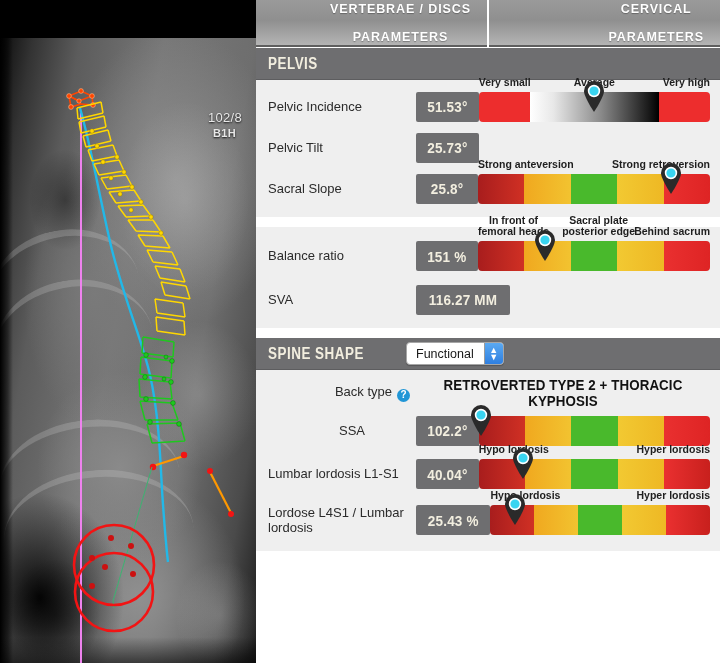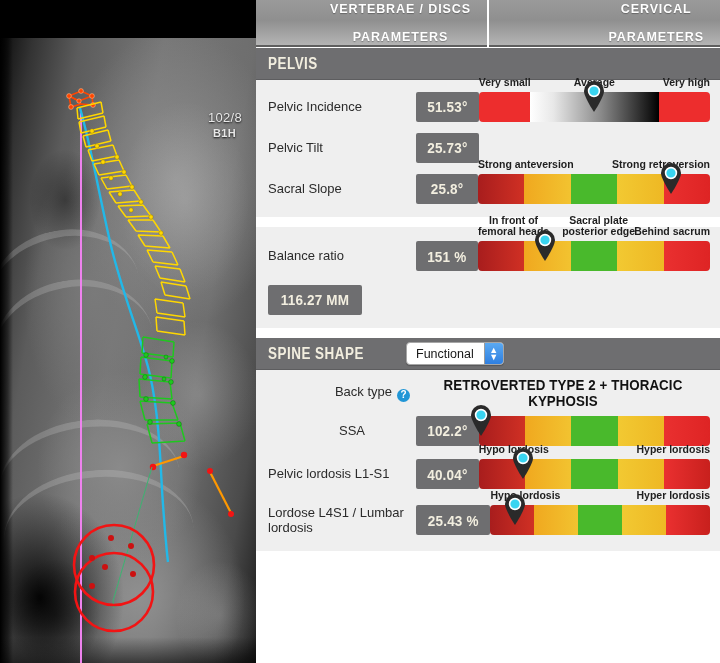--- a/index.html
+++ b/index.html
@@ -437,20 +437,21 @@
               <div class="marker" style="left:29%;">
                 <svg viewBox="0 0 24 33">
                     <path d="M12 32 C12 32 2 17 2 11 A10 10 0 1 1 22 11 C22 17 12 32 12 32 Z" fill="#2a2a2a"></path>
                     <circle cx="12" cy="11" r="5.4" fill="#39d4f0" stroke="#ffffff" stroke-width="1.6"></circle>
                   </svg>
               </div>
             </div>
           </div>
 
           <div class="row">
+            <div class="row-label">SVA</div>
             <div class="value-box">
               <b>116.27 MM</b>
             </div>
           </div>
 
         </div>
       </div>
 
       <div class="section-gap"></div>
 
@@ -490,21 +491,21 @@
               <div class="marker" style="left:1%;">
                 <svg viewBox="0 0 24 33">
                     <path d="M12 32 C12 32 2 17 2 11 A10 10 0 1 1 22 11 C22 17 12 32 12 32 Z" fill="#2a2a2a"></path>
                     <circle cx="12" cy="11" r="5.4" fill="#39d4f0" stroke="#ffffff" stroke-width="1.6"></circle>
                   </svg>
               </div>
             </div>
           </div>
 
           <div class="row" style="min-height:46px;">
-            <div class="row-label">Pelvic lordosis L1-S1</div>
+            <div class="row-label">Lumbar lordosis L1-S1</div>
             <div class="value-box">
               <b>40.04°</b>
             </div>
             <div class="gauge-wrap">
               <div class="gauge-labels">
                 <div class="gl left">Hypo lordosis</div>
                 <div class="gl right">Hyper lordosis</div>
               </div>
               <div class="gauge">
                 <div class="seg" style="background:linear-gradient(to right,#a81d1d,#d03024);"></div>

